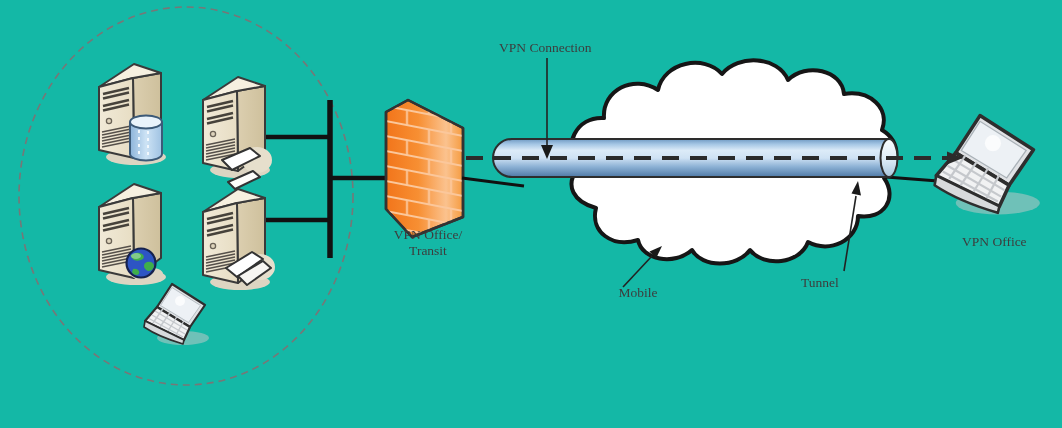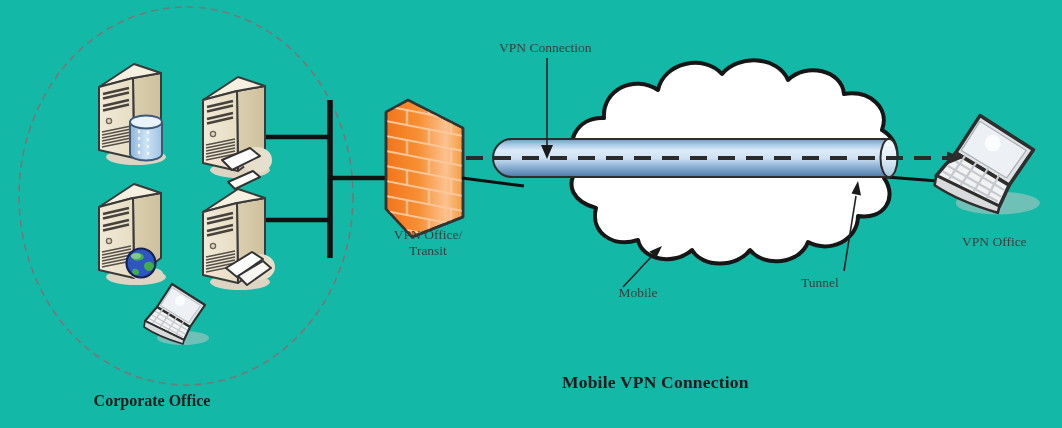--- a/index.html
+++ b/index.html
@@ -198,17 +198,15 @@
   </div>
 
   <div class="lbl center" style="left:577px;top:285px;width:122px;">
     <div>Mobile</div>
   </div>
 
   <div class="lbl" style="left:801px;top:275px;text-align:right;">Tunnel</div>
 
   <div class="lbl" style="left:962px;top:234px;">VPN Office</div>
 
-  <div class="lbl bold" style="left:74px;top:393px;width:156px;text-align:center;">Corporate Office</div>
-
-  <div class="lbl title" style="left:562px;top:374px;">Mobile VPN Connection</div>
+
 
 </div>
 
 </body></html>

